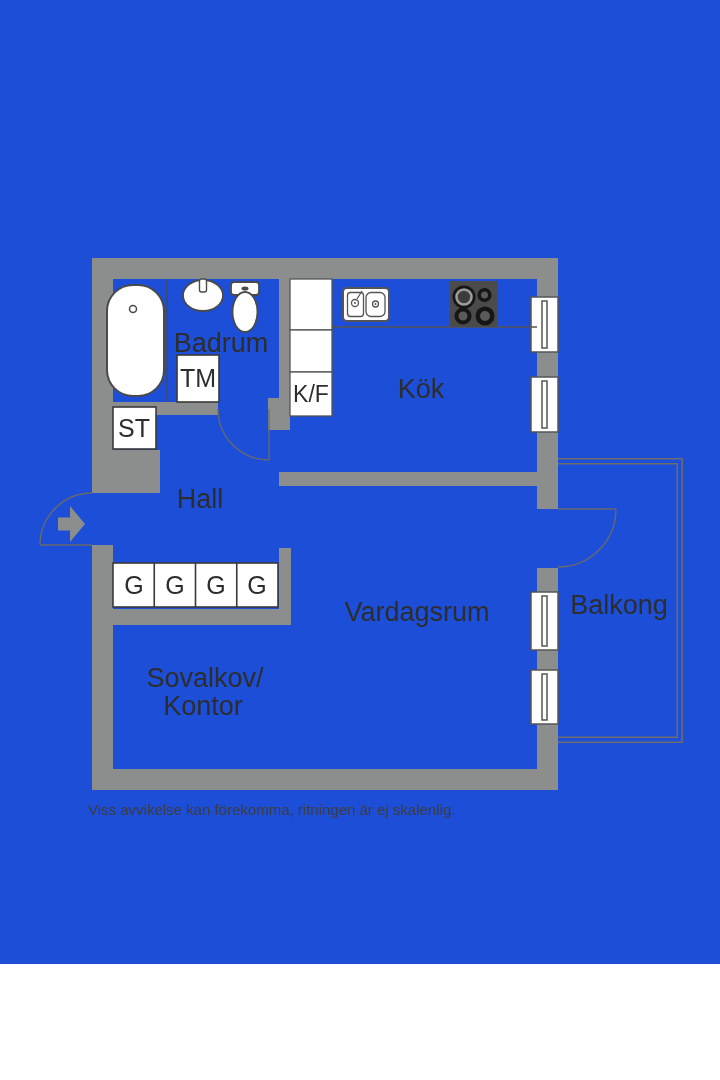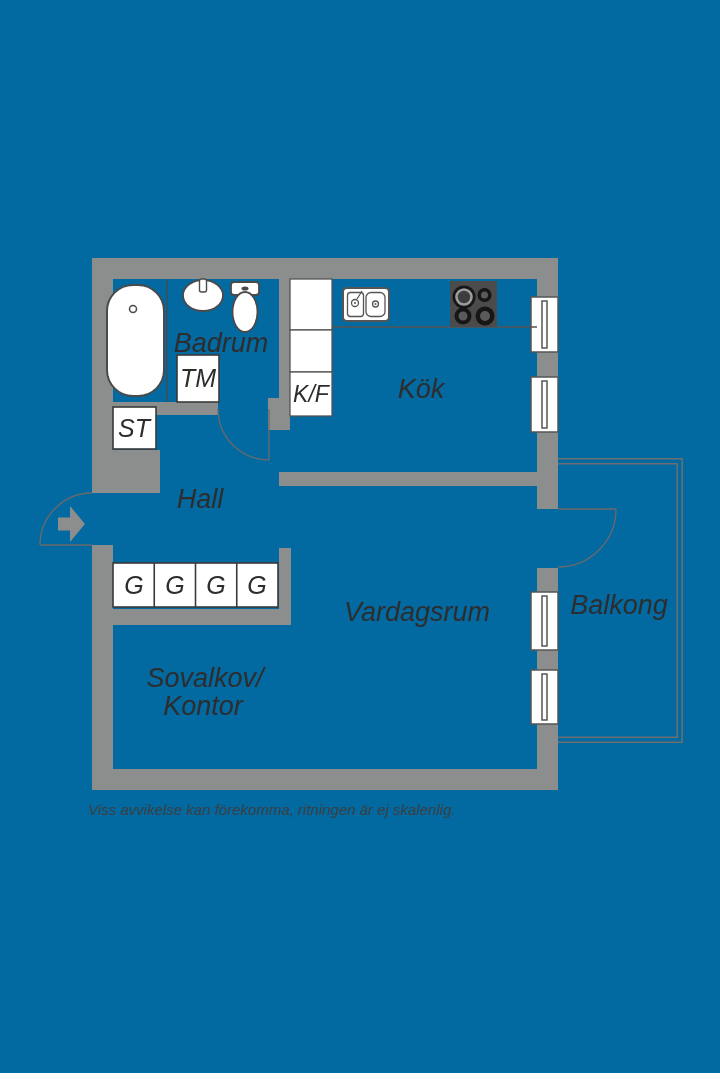--- a/index.html
+++ b/index.html
@@ -1,22 +1,21 @@
 <!DOCTYPE html>
 <html><head>
 <meta charset="utf-8">
 <style>
   html,body{margin:0;padding:0;background:#ffffff;}
   .canvas{
     position:relative;
-    width:720px;height:1073px;
-    background:#0369a1;
+    width:720px;height:964px;
+    background:#1d4ed8;
     font-family:"Liberation Sans", sans-serif;
     overflow:hidden;
-    font-style:italic;
   }
   svg{display:block;}
   text{
     font-family:"Liberation Sans", sans-serif;
     fill:#2d2d2d;
   }
   .room-label{font-size:27px;}
   .small-label{font-size:25px;}
   .disclaimer{font-size:15px;fill:#3d3d3d;}
 </style>

